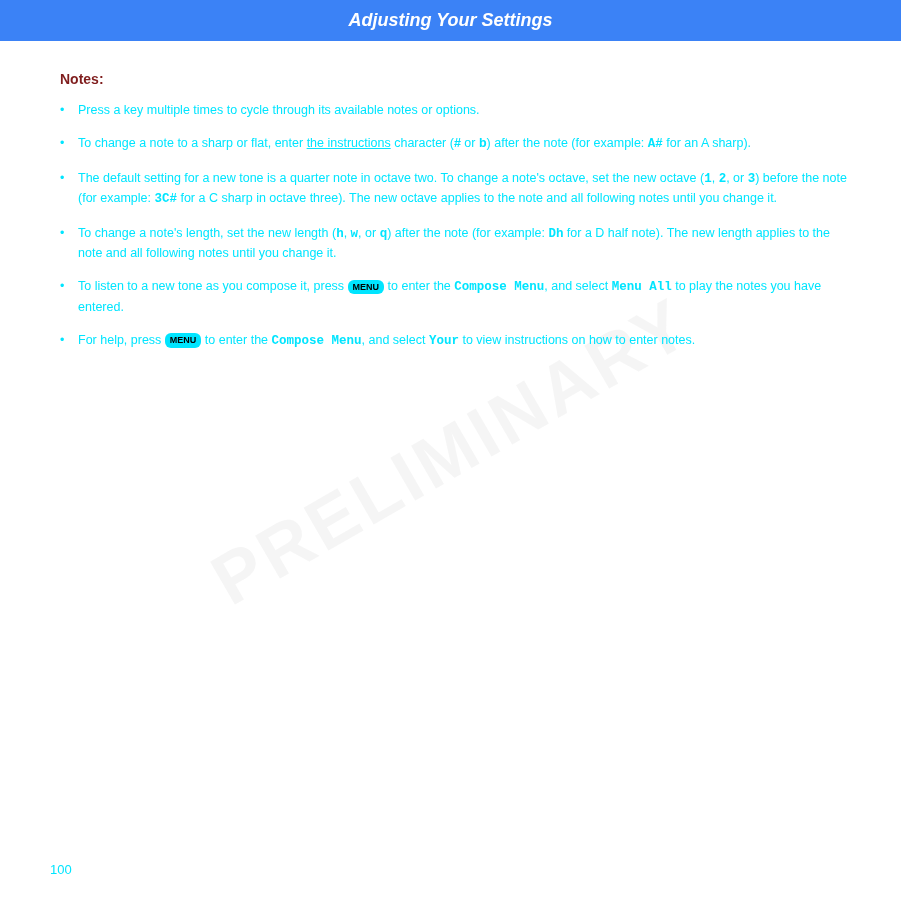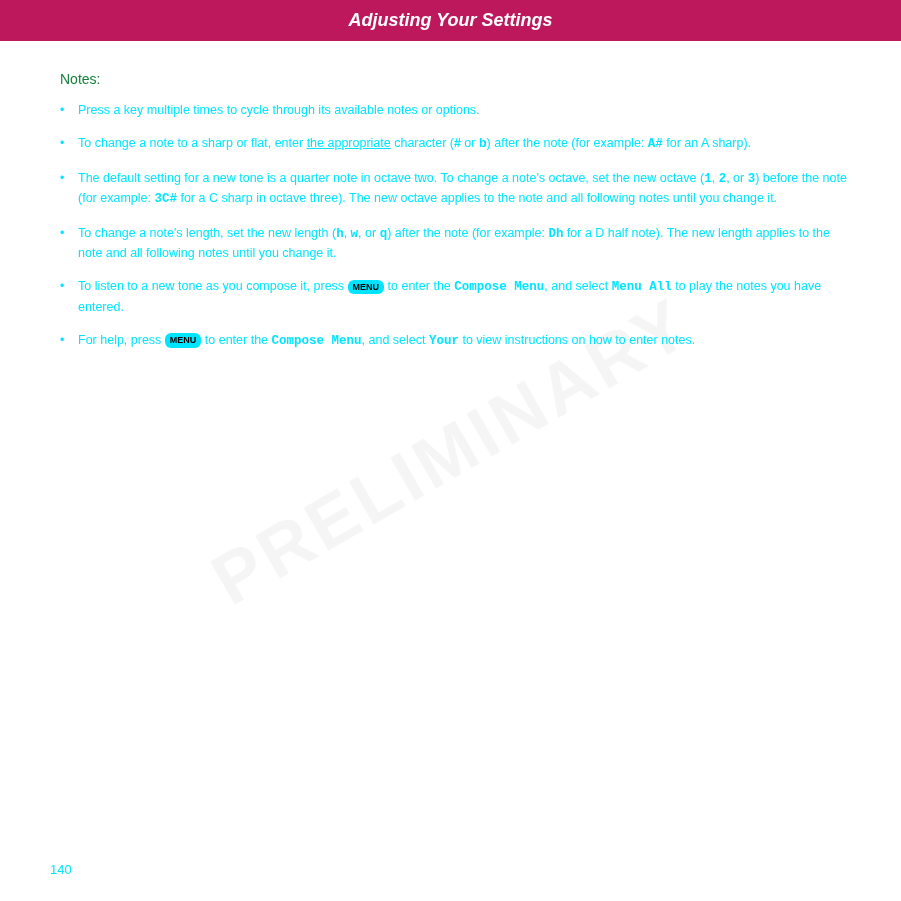--- a/index.html
+++ b/index.html
@@ -8,39 +8,39 @@
       height: 901px;
       background: #ffffff;
       font-family: Arial, sans-serif;
       font-size: 13px;
       color: #00e5ff;
       position: relative;
       overflow: hidden;
     }
 
     .header {
-      background: #be185d;
+      background: #3b82f6;
       padding: 10px 4px;
       text-align: center;
     }
     .header h1 {
       color: #ffffff;
       font-size: 18px;
       font-style: italic;
       font-weight: bold;
       font-family: Arial, sans-serif;
     }
 
     .content {
       padding: 30px 50px 30px 60px;
     }
 
     .notes-label {
-      color: #15803d;
-      font-weight: normal;
+      color: #7f1d1d;
+      font-weight: bold;
       font-size: 14px;
       margin-bottom: 14px;
     }
 
     ul {
       list-style: none;
       padding: 0;
     }
 
     ul li {
@@ -133,21 +133,21 @@
 <div class="content">
   <div class="notes-label">Notes:</div>
 
   <ul>
 
     <li>
       <span>Press a key multiple times to cycle through its available notes or options.</span>
     </li>
 
     <li>
-      <span>To change a note to a sharp or flat, enter <span style="text-decoration:underline;">the appropriate</span> character (<span class="bold">#</span> or <span class="bold">b</span>) <span class="italic">after</span> the note (for example: <span class="bold mono">A#</span> for an A sharp).</span>
+      <span>To change a note to a sharp or flat, enter <span style="text-decoration:underline;">the instructions</span> character (<span class="bold">#</span> or <span class="bold">b</span>) <span class="italic">after</span> the note (for example: <span class="bold mono">A#</span> for an A sharp).</span>
     </li>
 
     <li>
       <span>The default setting for a new tone is a quarter note in octave two. To change a note's octave, set the new octave (<span class="bold mono">1</span>, <span class="bold mono">2</span>, or <span class="bold mono">3</span>) <span class="italic">before</span> the note (for example: <span class="bold mono">3C#</span> for a C sharp in octave three). The new octave applies to the note and all following notes until you change it.</span>
     </li>
 
     <li>
       <span>To change a note's length, set the new length (<span class="bold mono">h</span>, <span class="bold mono">w</span>, or <span class="bold mono">q</span>) <span class="italic">after</span> the note (for example: <span class="bold mono">Dh</span> for a D half note). The new length applies to the note and all following notes until you change it.</span>
     </li>
 
@@ -157,13 +157,13 @@
       <span>To listen to a new tone as you compose it, press <span class="menu-btn">MENU</span> to enter the <span class="bold mono">Compose Menu</span>, and select <span class="bold mono">Menu All</span> to play the notes you have entered.</span>
     </li>
 
     <li>
       <span>For help, press <span class="menu-btn">MENU</span> to enter the <span class="bold mono">Compose Menu</span>, and select <span class="bold mono">Your</span> to view instructions on how to enter notes.</span>
     </li>
 
   </ul>
 </div>
 
-<div class="page-number">140</div>
+<div class="page-number">100</div>
 
 </body></html>

